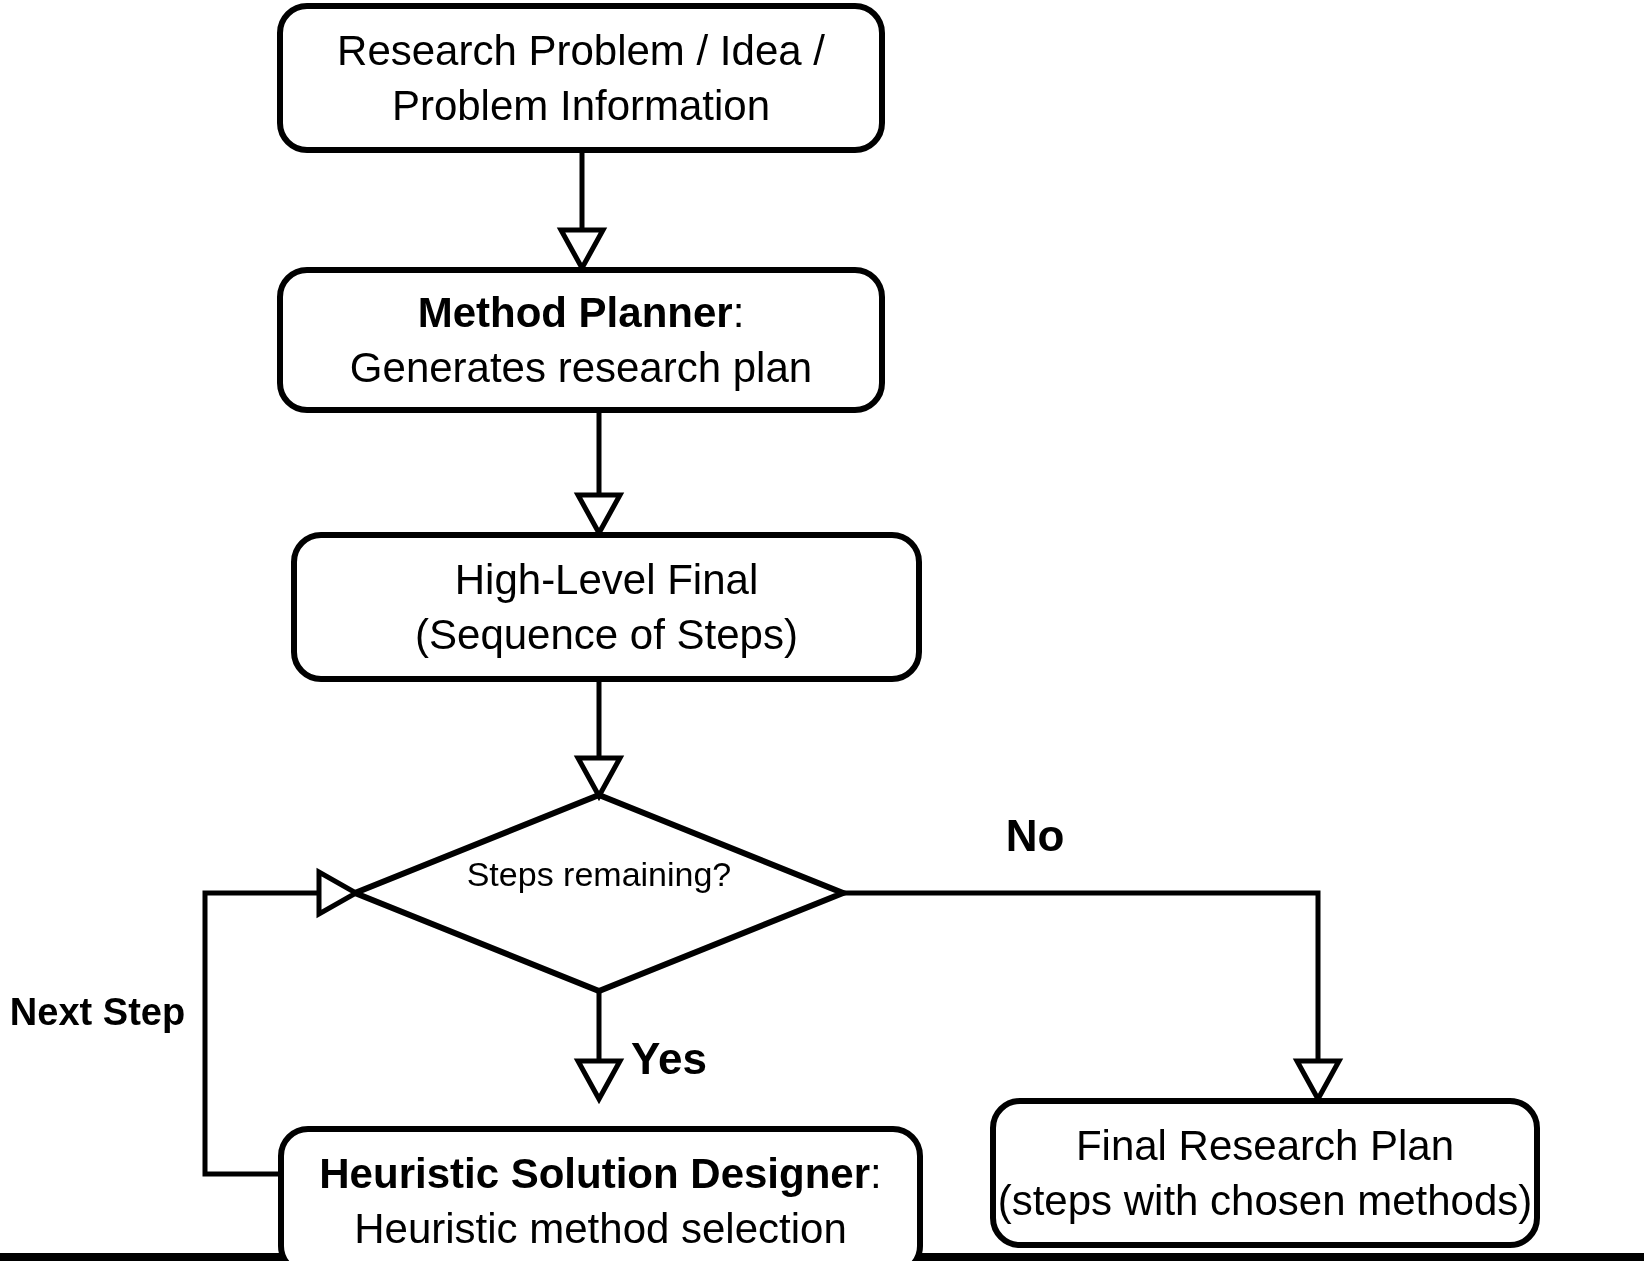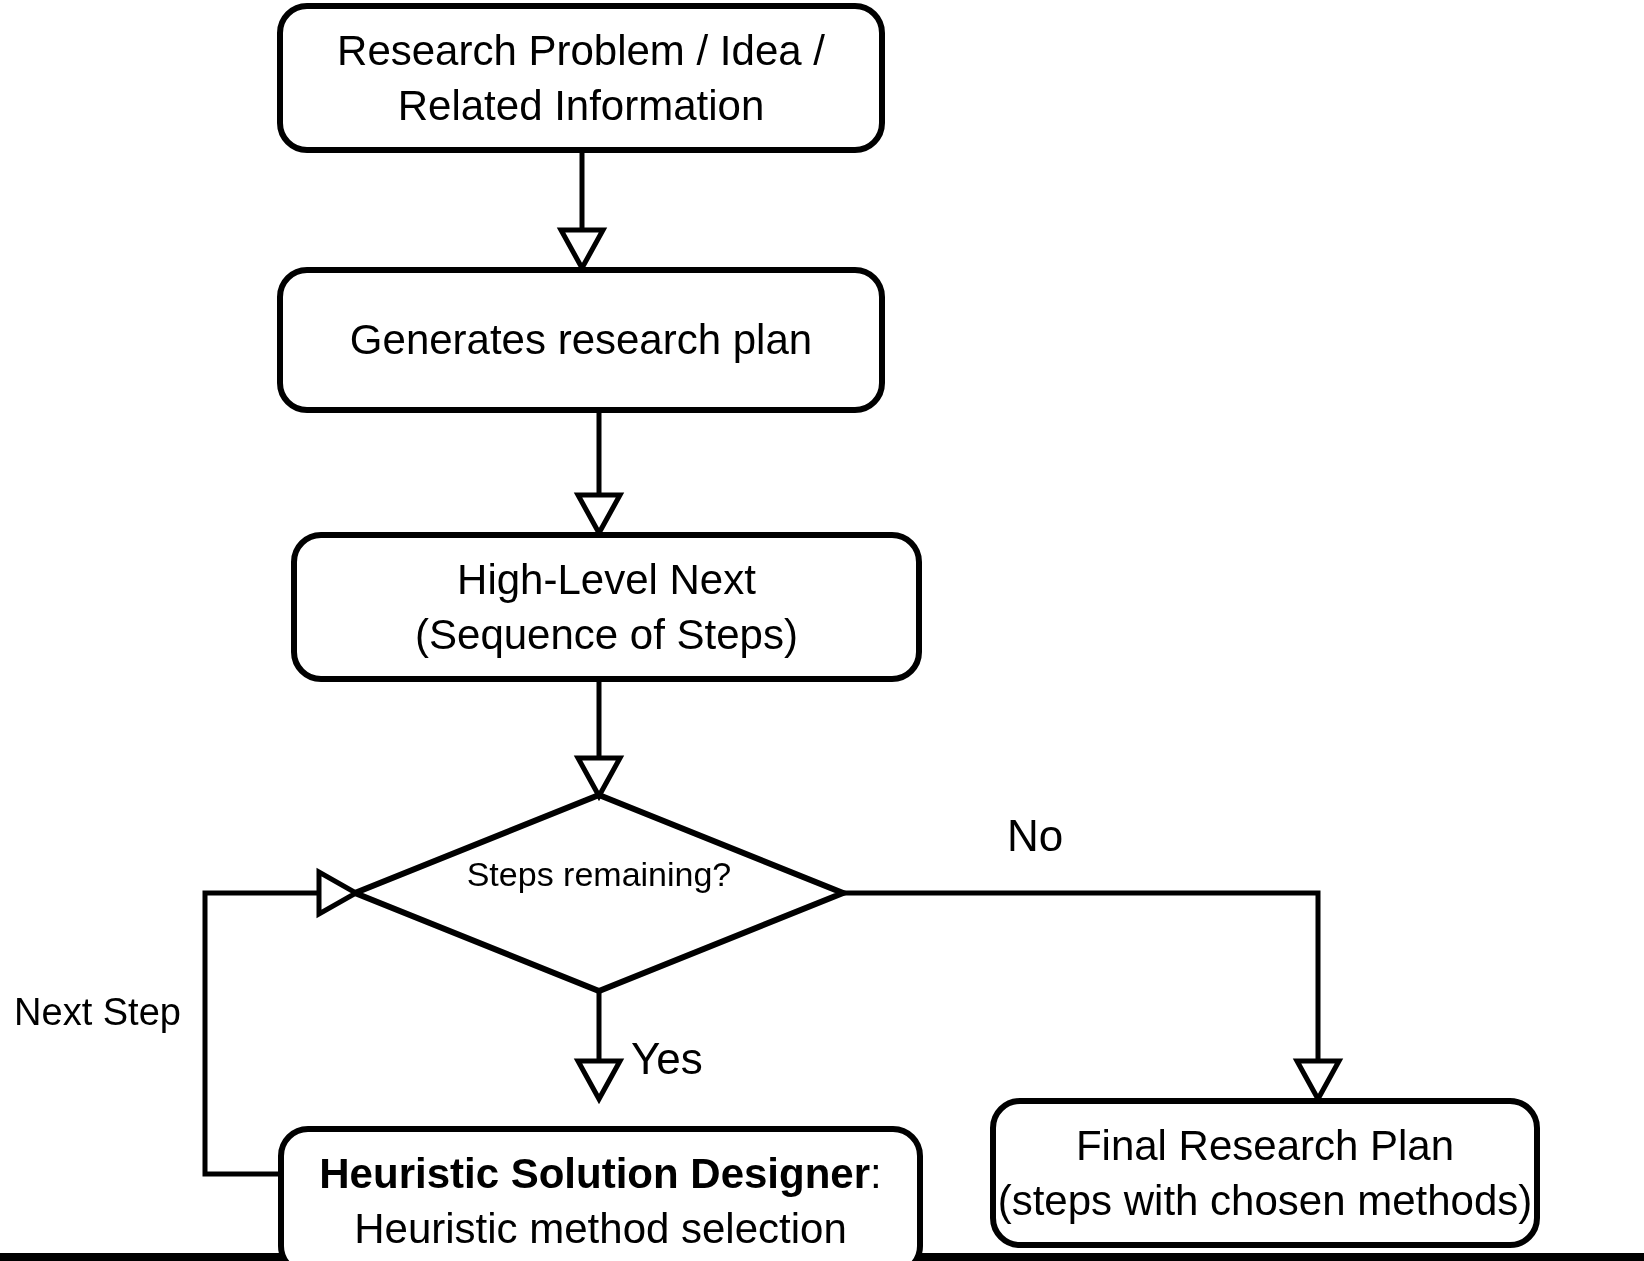--- a/index.html
+++ b/index.html
@@ -48,20 +48,21 @@
     font-size: 34px;
     white-space: nowrap;
   }
   .edge-label {
     position: absolute;
     font-size: 44px;
     line-height: 1;
     display: flex;
     align-items: center;
     white-space: nowrap;
+    font-weight: bold;
   }
   .edge-label.center { justify-content: center; }
 </style>
 </head>
 <body>
 
 <div class="stage">
 
   <svg class="connector-layer" viewBox="0 0 1644 1261">
 
@@ -83,29 +84,32 @@
       <polygon points="1297,1061 1339,1061 1318,1099"></polygon>
       <polygon points="578,1061 620,1061 599,1099"></polygon>
       <polygon points="319,872 319,914 356,893"></polygon>
     </g>
 
     <rect x="0" y="1253" width="1644" height="8" fill="#000000"></rect>
   </svg>
 
   <div class="box" style="left:277px; top:3px; width:608px; height:150px;">
     <div>Research Problem / Idea /</div>
-    <div>Related Information</div>
+    <div>Problem Information</div>
   </div>
 
   <div class="box" style="left:277px; top:267px; width:608px; height:146px;">
+    <div>
+      <span class="b">Method Planner</span><span>:</span>
+    </div>
     <div>Generates research plan</div>
   </div>
 
   <div class="box" style="left:291px; top:532px; width:631px; height:150px;">
-    <div>High-Level Next</div>
+    <div>High-Level Final</div>
     <div>(Sequence of Steps)</div>
   </div>
 
   <div class="diamond-label" style="left:355px; top:795px; width:488px; height:196px; padding-bottom:38px; box-sizing:border-box;">Steps remaining?</div>
 
   <div class="box" style="left:278px; top:1126px; width:645px; height:150px;">
     <div>
       <span class="b">Heuristic Solution Designer</span><span>:</span>
     </div>
     <div>Heuristic method selection</div>

